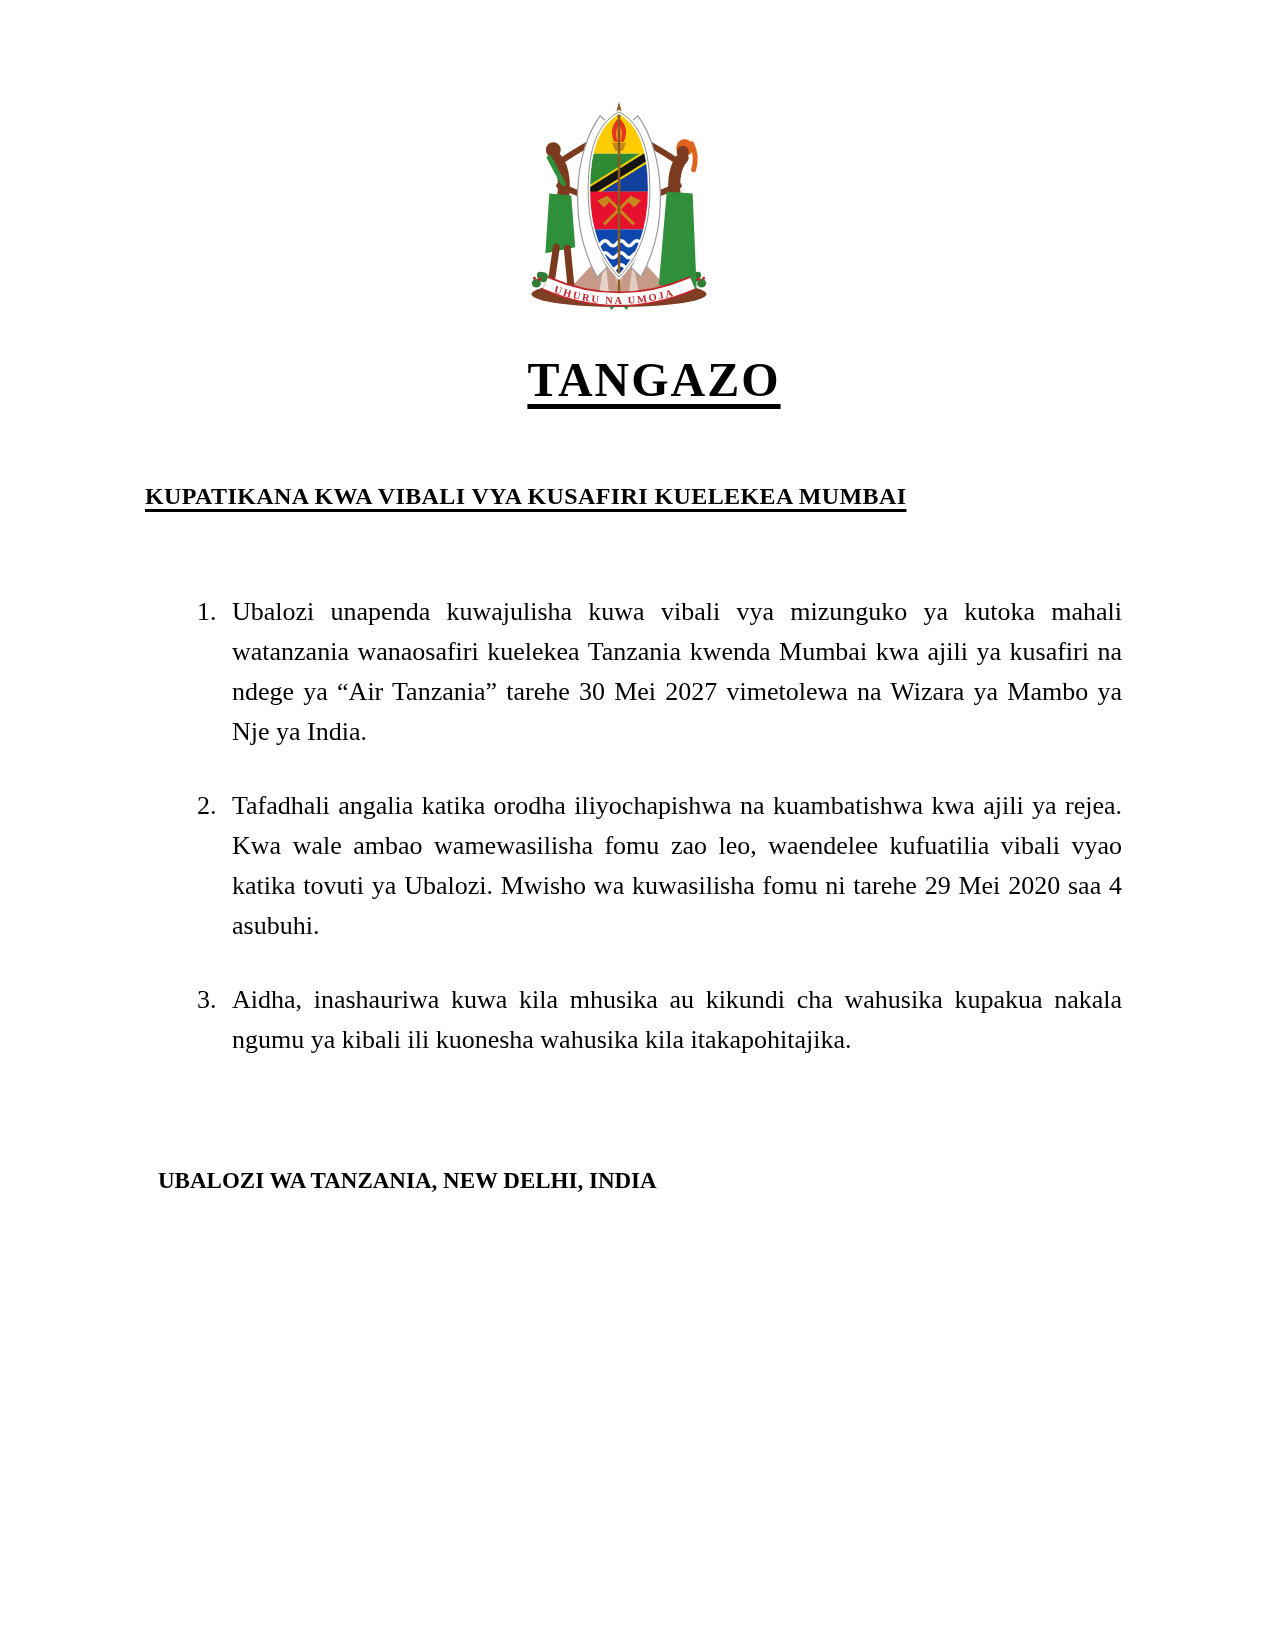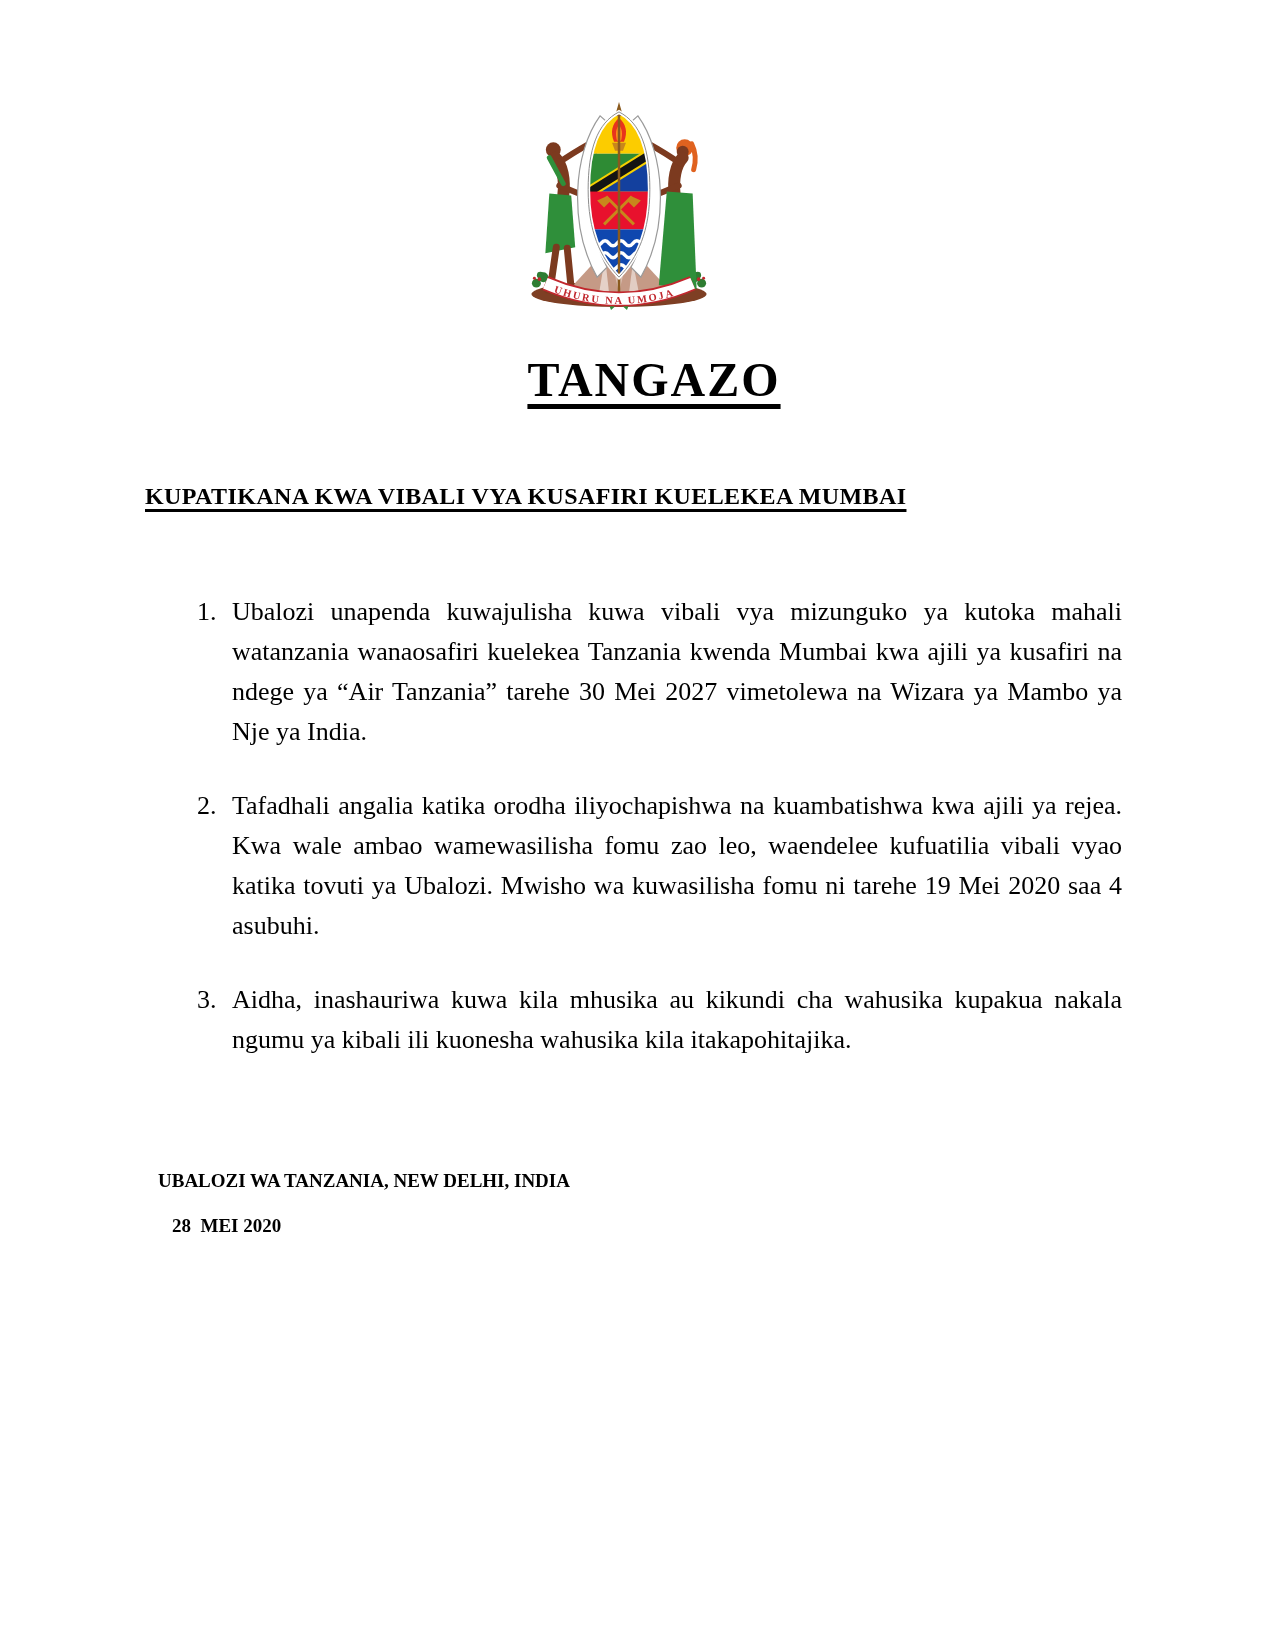--- a/index.html
+++ b/index.html
@@ -62,21 +62,21 @@
   }
   .list-item .num { text-align: left; }
   .list-item .txt {
     text-align: justify;
     text-align-last: left;
   }
   .footer {
     position: absolute;
     top: 1158px;
     left: 158px;
-    font-size: 19px;
+    font-size: 23px;
     font-weight: bold;
     line-height: 45px;
   }
   .footer .date {
     padding-left: 14px;
     white-space: pre-wrap;
   }
 </style>
 </head>
 <body>
@@ -199,26 +199,25 @@
 
   <div class="doc-heading">KUPATIKANA KWA VIBALI VYA KUSAFIRI KUELEKEA MUMBAI</div>
 
   <div class="list">
     <div class="list-item">
       <div class="num">1.</div>
       <div class="txt">Ubalozi unapenda kuwajulisha kuwa vibali vya mizunguko ya kutoka mahali watanzania wanaosafiri kuelekea Tanzania kwenda Mumbai kwa ajili ya kusafiri na ndege ya “Air Tanzania” tarehe 30 Mei 2027 vimetolewa na Wizara ya Mambo ya Nje ya India.</div>
     </div>
     <div class="list-item">
       <div class="num">2.</div>
-      <div class="txt">Tafadhali angalia katika orodha iliyochapishwa na kuambatishwa kwa ajili ya rejea. Kwa wale ambao wamewasilisha fomu zao leo, waendelee kufuatilia vibali vyao katika tovuti ya Ubalozi. Mwisho wa kuwasilisha fomu ni tarehe 19 Mei 2020 saa 4 asubuhi.</div>
+      <div class="txt">Tafadhali angalia katika orodha iliyochapishwa na kuambatishwa kwa ajili ya rejea. Kwa wale ambao wamewasilisha fomu zao leo, waendelee kufuatilia vibali vyao katika tovuti ya Ubalozi. Mwisho wa kuwasilisha fomu ni tarehe 29 Mei 2020 saa 4 asubuhi.</div>
     </div>
     <div class="list-item">
       <div class="num">3.</div>
       <div class="txt">Aidha, inashauriwa kuwa kila mhusika au kikundi cha wahusika kupakua nakala ngumu ya kibali ili kuonesha wahusika kila itakapohitajika.</div>
     </div>
   </div>
 
   <div class="footer">
     <div class="org">UBALOZI WA TANZANIA, NEW DELHI, INDIA</div>
-    <div class="date">28  MEI 2020</div>
   </div>
 
 </div>
 
 </body></html>

